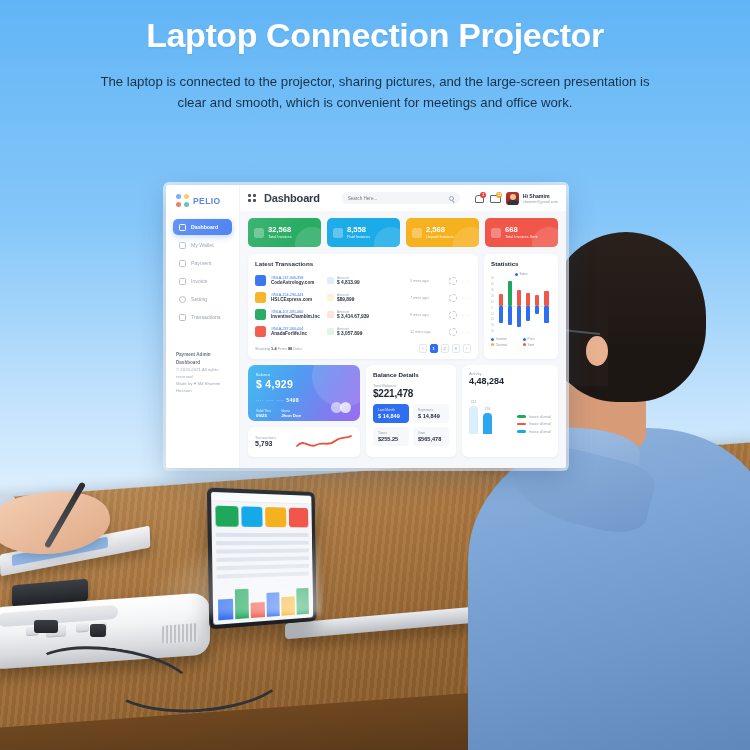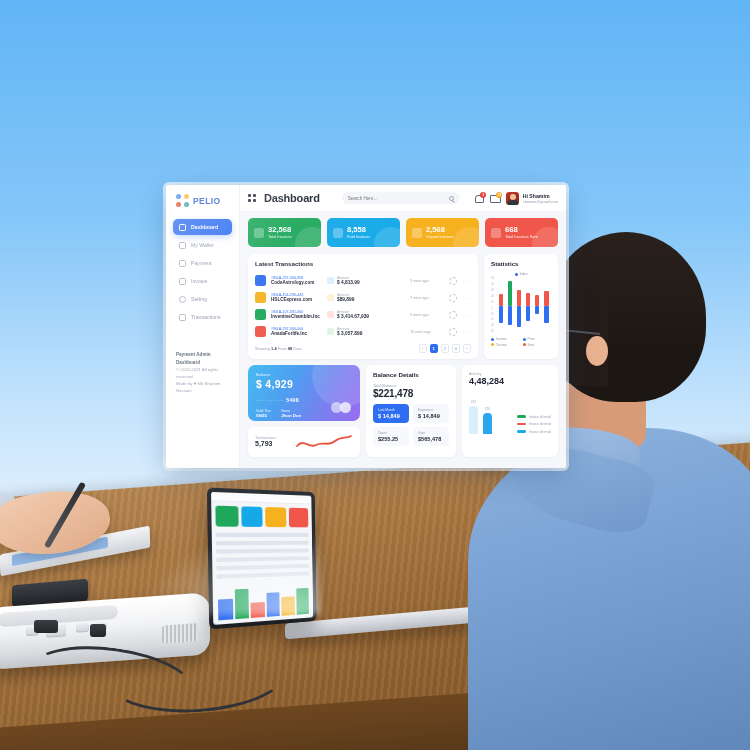--- a/index.html
+++ b/index.html
@@ -735,14 +735,16 @@
           </div>
         </div>
 
       </div>
     </div>
   </div>
 </div>
 
 <div class="promo">
   <h1>
+    <span>Laptop Connection Projector</span>
   </h1>
+  <p>The laptop is connected to the projector, sharing pictures, and the large-screen presentation is clear and smooth, which is convenient for meetings and office work.</p>
 </div>
 
 </body></html>

